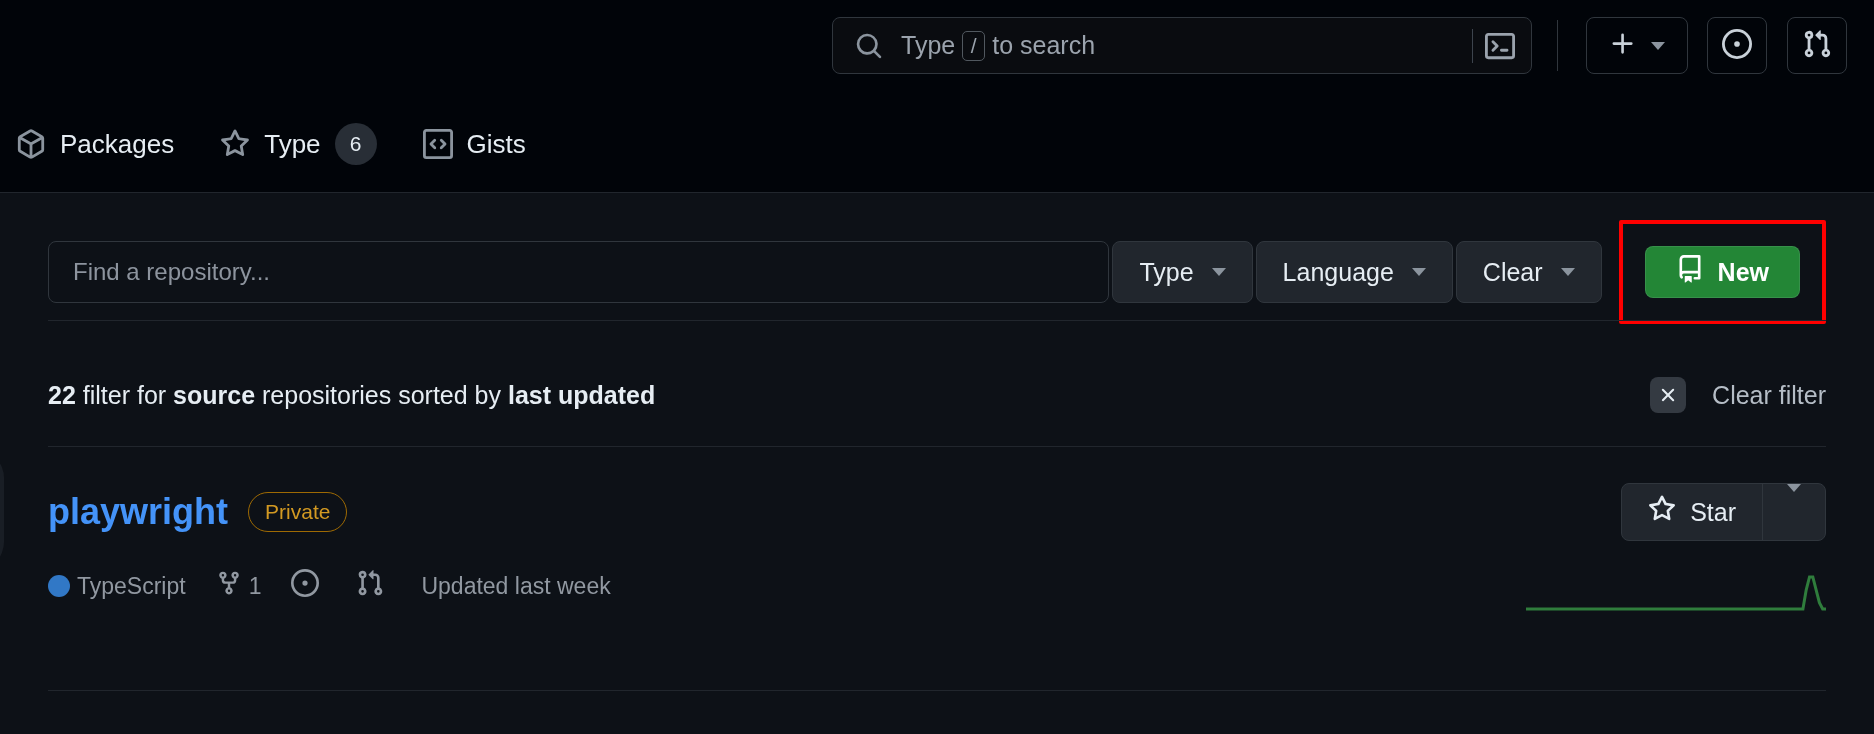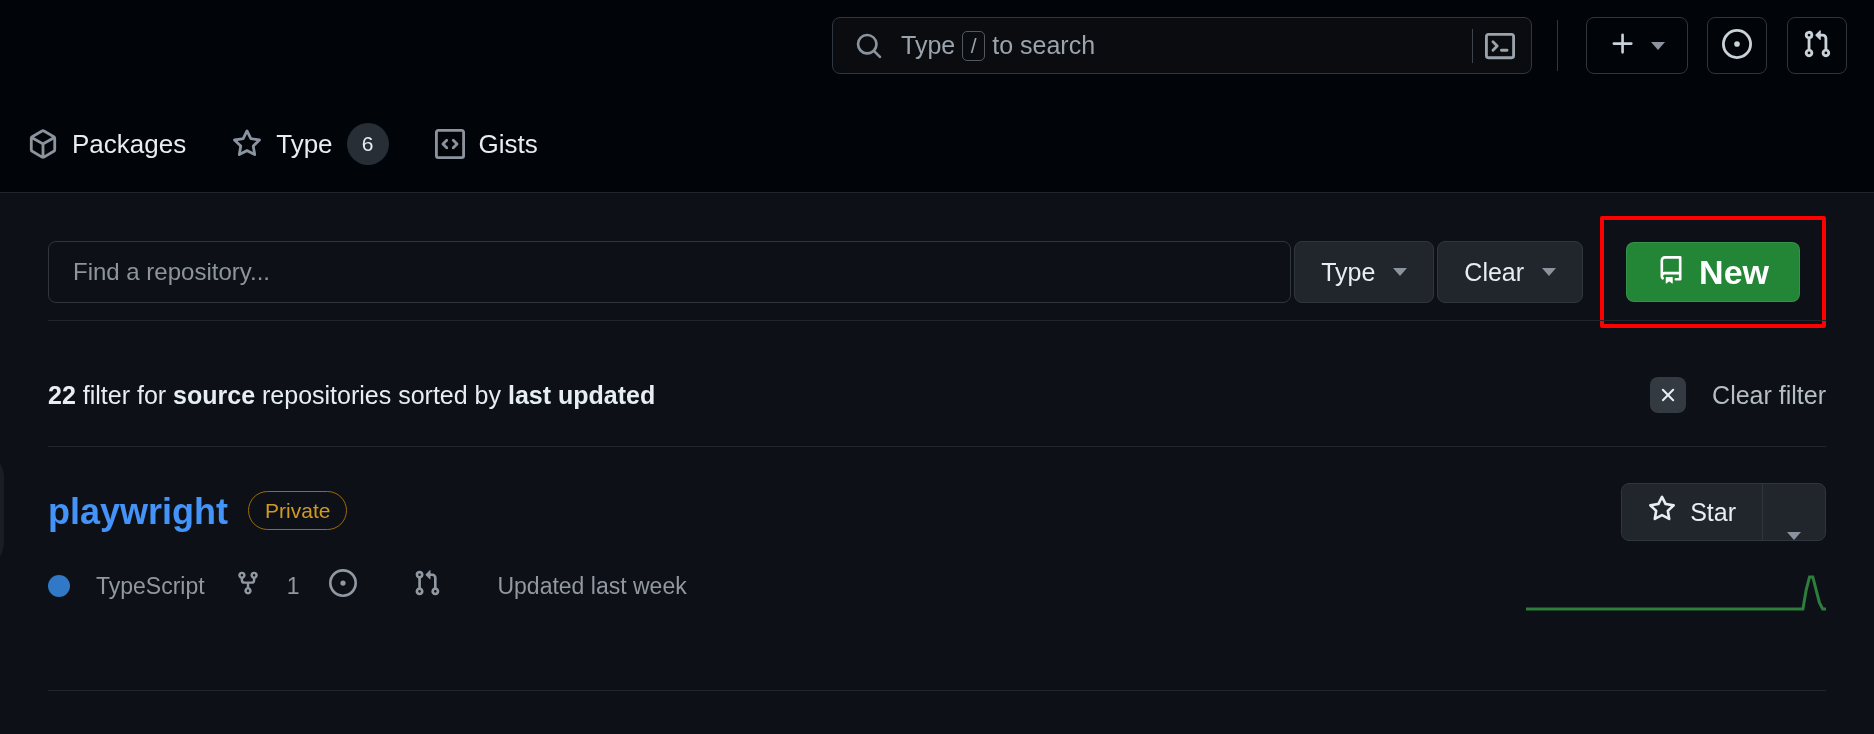--- a/index.html
+++ b/index.html
@@ -118,21 +118,21 @@
     border-top: 8px solid #8b949e;
   }
 
   
   .header-nav {
     position: absolute;
     top: 96px; left: 0;
     height: 96px;
     display: flex;
     align-items: center;
-    padding-left: 12px;
+    padding-left: 0px;
   }
   .nav-item {
     display: flex;
     align-items: center;
     gap: 14px;
     padding: 8px 16px;
     margin-right: 14px;
     border-radius: 6px;
     font-size: 26px;
     color: #e6edf3;
@@ -205,26 +205,26 @@
     flex: 0 0 auto;
     position: relative;
     padding: 22px;
     border: 4px solid #ff0000;
     border-radius: 2px;
     margin-left: 14px;
     display: flex;
     align-items: center;
   }
   .new-btn {
-    height: 60px;
+    height: 52px;
     background: #238636;
     border: 1px solid rgba(240,246,252,0.1);
     border-radius: 8px;
     color: #ffffff;
-    font-size: 34px;
+    font-size: 25px;
     font-weight: bold;
     font-family: "Liberation Sans", sans-serif;
     padding: 0 30px;
     display: flex;
     align-items: center;
     gap: 14px;
     cursor: pointer;
     white-space: nowrap;
   }
 
@@ -274,40 +274,40 @@
     position: absolute;
     top: 290px;
     left: 48px;
     width: 1778px;
   }
   .repo-head {
     display: flex;
     align-items: center;
     justify-content: space-between;
   }
-  .repo-title-wrap { display: flex; align-items: flex-start; gap: 20px; }
+  .repo-title-wrap { display: flex; align-items: center; gap: 20px; }
   .repo-name {
     font-size: 36px;
     font-weight: bold;
     color: #4493f8;
     cursor: pointer;
     text-decoration: none;
   }
   .badge-private {
     border: 1px solid #9e6a03;
     color: #d29922;
     border-radius: 999px;
     font-size: 21px;
     padding: 4px 16px;
     line-height: 1.4;
   }
 
   .star-group {
     display: flex;
-    align-items: flex-end;
+    align-items: flex-start;
     border: 1px solid #30363d;
     border-radius: 8px;
     overflow: hidden;
     background: #21262d;
   }
   .star-btn {
     display: flex;
     align-items: center;
     gap: 14px;
     padding: 0 26px;
@@ -331,21 +331,21 @@
   }
 
   .repo-meta {
     display: flex;
     align-items: center;
     gap: 30px;
     margin-top: 28px;
     font-size: 23px;
     color: #9198a1;
   }
-  .meta-item { display: flex; align-items: center; gap: 26px; cursor: pointer; }
+  .meta-item { display: flex; align-items: center; gap: 7px; cursor: pointer; }
   .meta-item.static { cursor: default; }
   .lang-dot {
     width: 22px; height: 22px;
     border-radius: 50%;
     background: #3178c6;
     display: inline-block;
   }
   .meta-updated { }
 
   .sparkline {
@@ -461,20 +461,24 @@
   <div class="main">
 
     <div class="filter-row">
       <input class="find-input" type="text" placeholder="Find a repository..." style="">
 
       <button class="filter-btn">
         <span>Type</span>
         <span class="caret"></span>
       </button>
 
+      <button class="filter-btn">
+        <span>Language</span>
+        <span class="caret"></span>
+      </button>
 
       <button class="filter-btn">
         <span>Clear</span>
         <span class="caret"></span>
       </button>
 
       <div class="new-wrap">
         <button class="new-btn">
           <span>
             <svg width="28" height="28" viewBox="0 0 16 16" fill="currentColor" aria-hidden="true">

